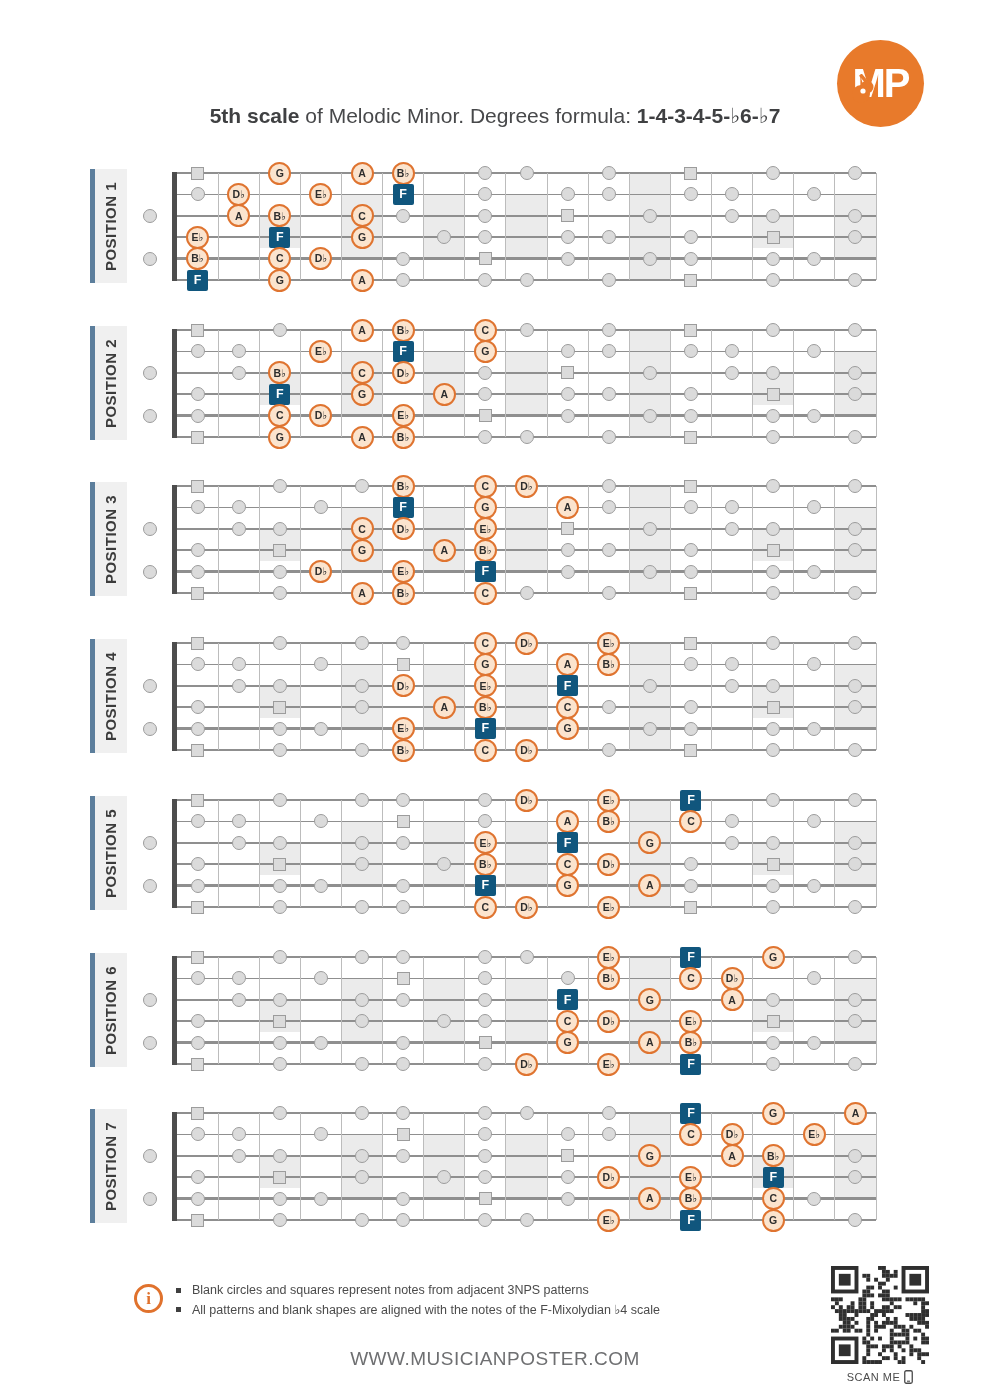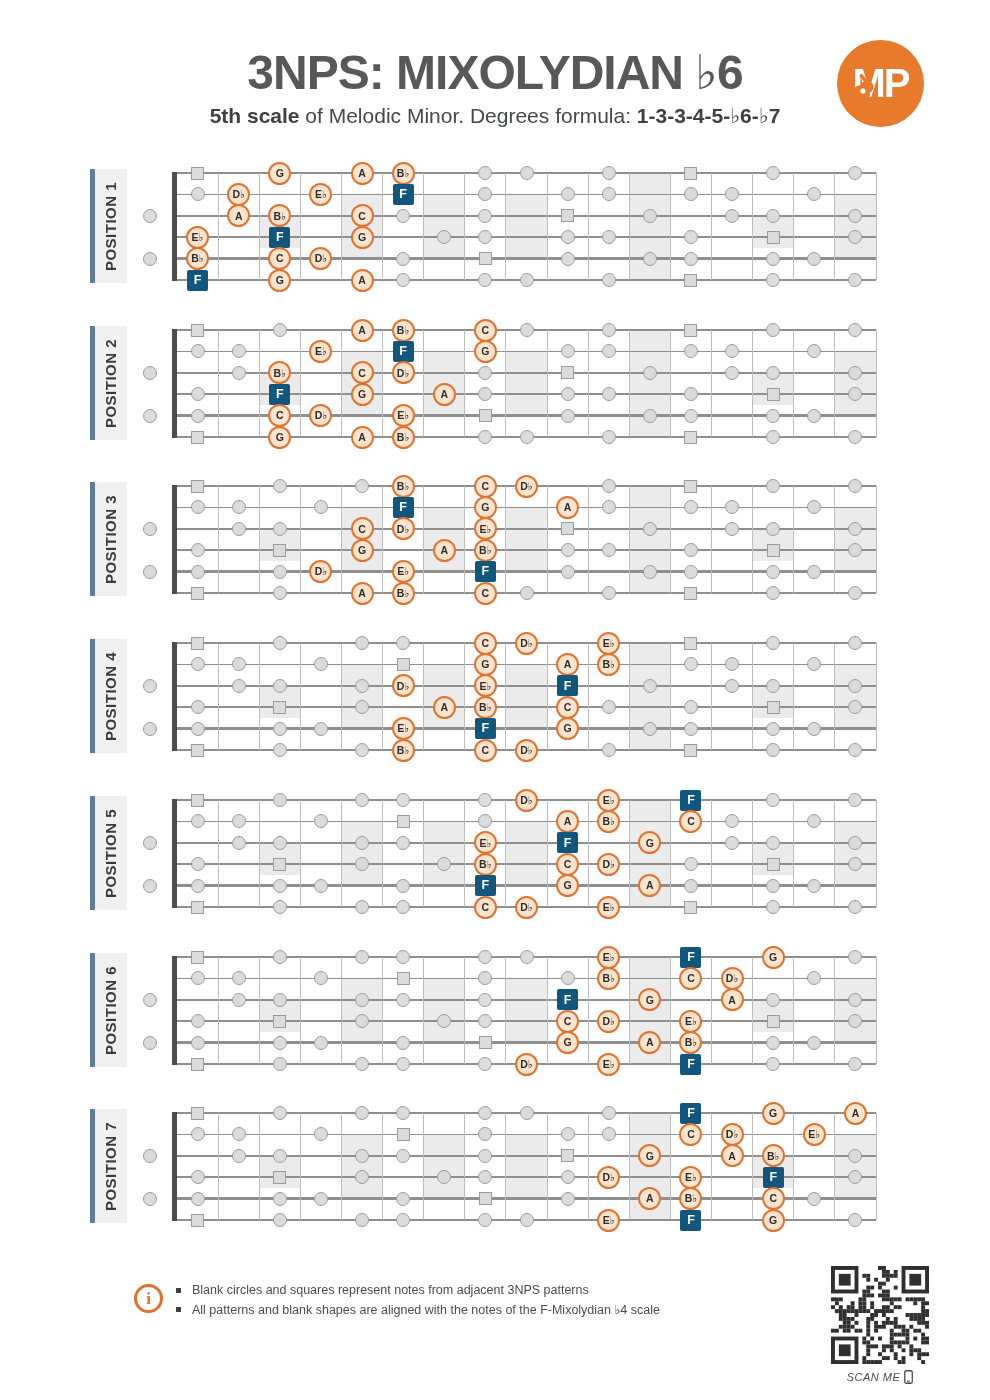--- a/index.html
+++ b/index.html
@@ -43,29 +43,28 @@
       border:3px solid #E0722D;color:#E0722D;display:flex;align-items:center;justify-content:center;
       font-family:"Liberation Serif","DejaVu Serif",serif;font-weight:bold;font-size:17px;}
   .legend-line{position:absolute;left:42px;white-space:nowrap;font-size:12.5px;color:#4B4B4B;
       display:flex;align-items:center;}
   .legend-line .sq{width:5px;height:5px;background:#3F3F3F;margin-right:11px;flex:none;}
   .url{position:absolute;left:0;top:1348px;width:990px;text-align:center;font-size:19px;
       color:#6E6F71;letter-spacing:0.5px;}
   .qr-wrap{position:absolute;left:820px;top:1266px;width:120px;text-align:center;}
   .qr-wrap svg.qr{display:block;margin:0 auto;}
   .scanme{margin-top:6px;font-size:11px;letter-spacing:0.5px;color:#4A4A4A;
-      display:flex;align-items:center;justify-content:center;gap:4px;font-style:italic;}
+      display:flex;align-items:center;justify-content:center;gap:4px;}
 </style>
 </head>
 <body>
 
 <div id="poster">
 
-  <div class="title">3NPS: MIXOLYDIAN ♭6</div>
-  <div class="subtitle"><b>5th scale</b><span> of Melodic Minor. Degrees formula: </span><b>1-3-3-4-5-♭6-♭7</b></div>
+  <div class="subtitle"><b>5th scale</b><span> of Melodic Minor. Degrees formula: </span><b>1-4-3-4-5-♭6-♭7</b></div>
 
   <div class="logo">
     <span class="mp">MP</span>
     <svg width="34" height="30" viewBox="0 0 34 30">
       <circle cx="10" cy="20" r="9" fill="#E87A2B"></circle>
       <circle cx="16" cy="13" r="6.5" fill="#E87A2B"></circle>
       <rect x="14" y="-2" width="3.4" height="18" transform="rotate(-40 16 8)" fill="#E87A2B"></rect>
       <circle cx="12" cy="17" r="2.6" fill="#ffffff"></circle>
     </svg>
   </div>
@@ -782,20 +781,21 @@
     <div class="legend-line" style="top:1px;">
       <span class="sq"></span>
       <span>Blank circles and squares represent notes from adjacent 3NPS patterns</span>
     </div>
     <div class="legend-line" style="top:20px;">
       <span class="sq"></span>
       <span>All patterns and blank shapes are aligned with the notes of the F-Mixolydian ♭4 scale</span>
     </div>
   </div>
 
+  <div class="url">WWW.MUSICIANPOSTER.COM</div>
 
   <div class="qr-wrap">
     <svg class="qr" id="qr-svg" width="98" height="98" viewBox="0 0 98 98">
         <rect x="47.04" y="0" width="3.92" height="3.92" fill="#2F2F2F"></rect>
         <rect x="50.96" y="0" width="3.92" height="3.92" fill="#2F2F2F"></rect>
         <rect x="50.96" y="3.92" width="3.92" height="3.92" fill="#2F2F2F"></rect>
         <rect x="54.879999999999995" y="3.92" width="3.92" height="3.92" fill="#2F2F2F"></rect>
         <rect x="62.72" y="3.92" width="3.92" height="3.92" fill="#2F2F2F"></rect>
         <rect x="31.36" y="7.84" width="3.92" height="3.92" fill="#2F2F2F"></rect>
         <rect x="35.28" y="7.84" width="3.92" height="3.92" fill="#2F2F2F"></rect>

